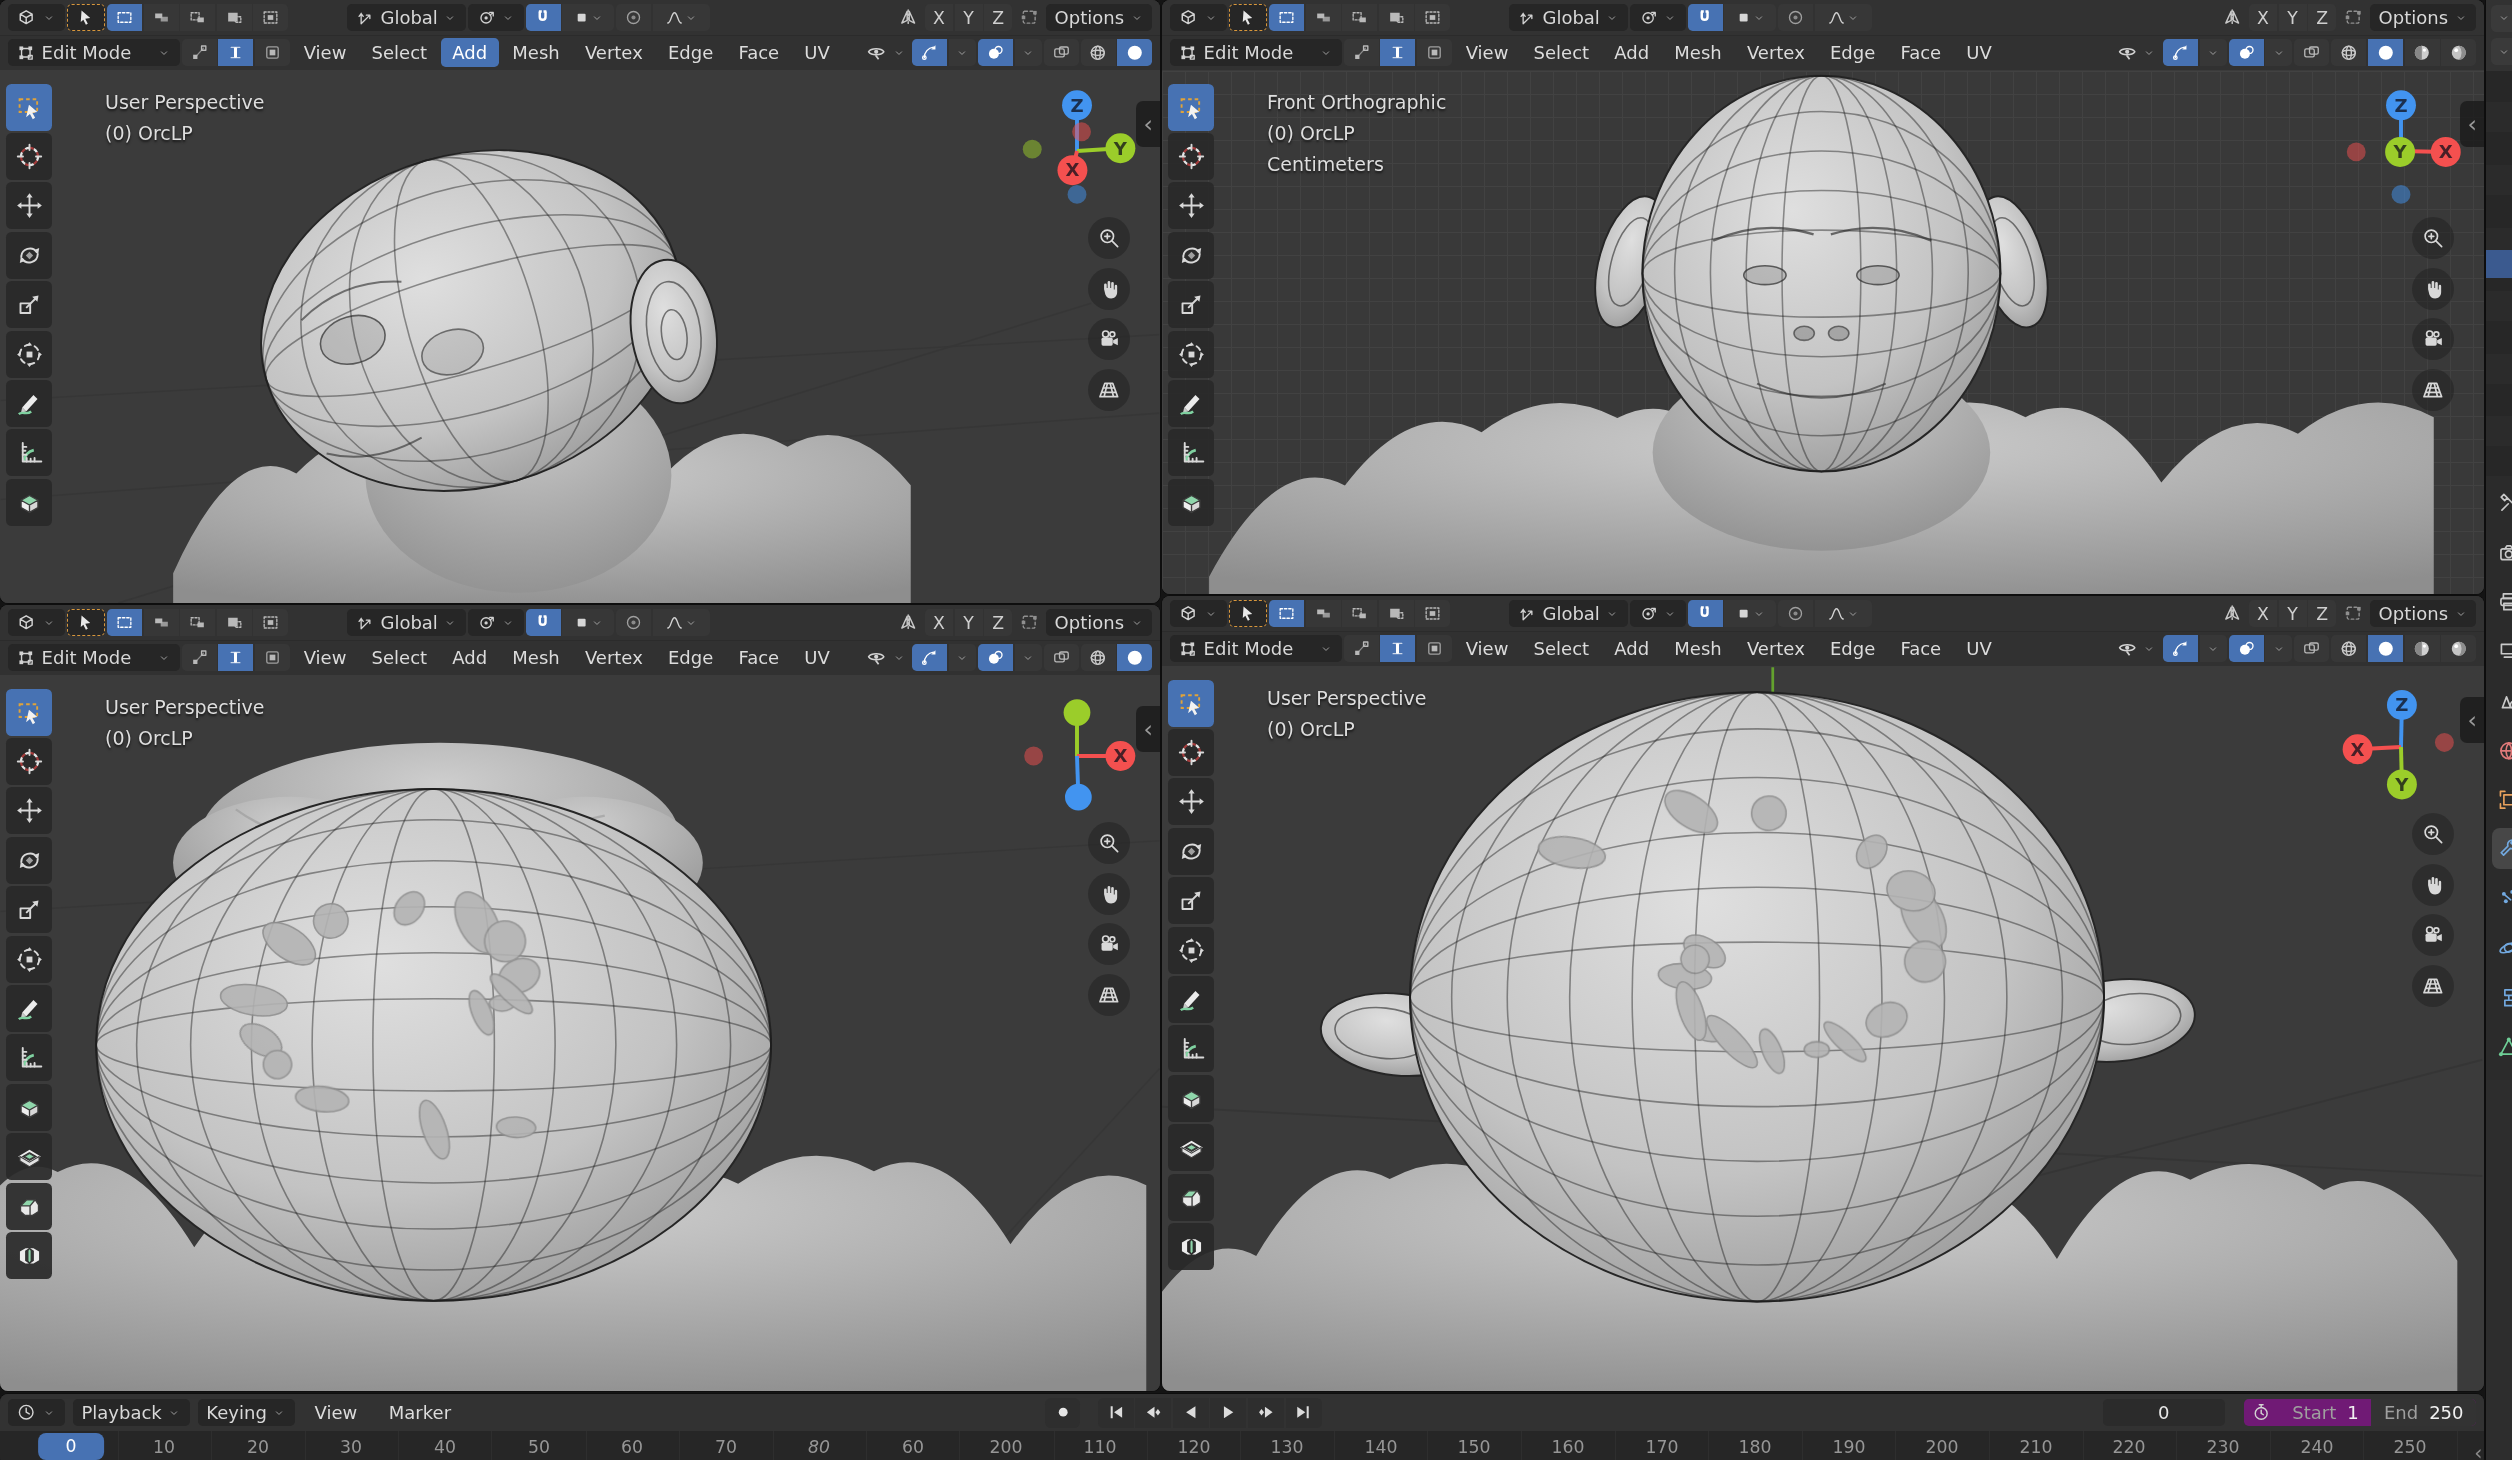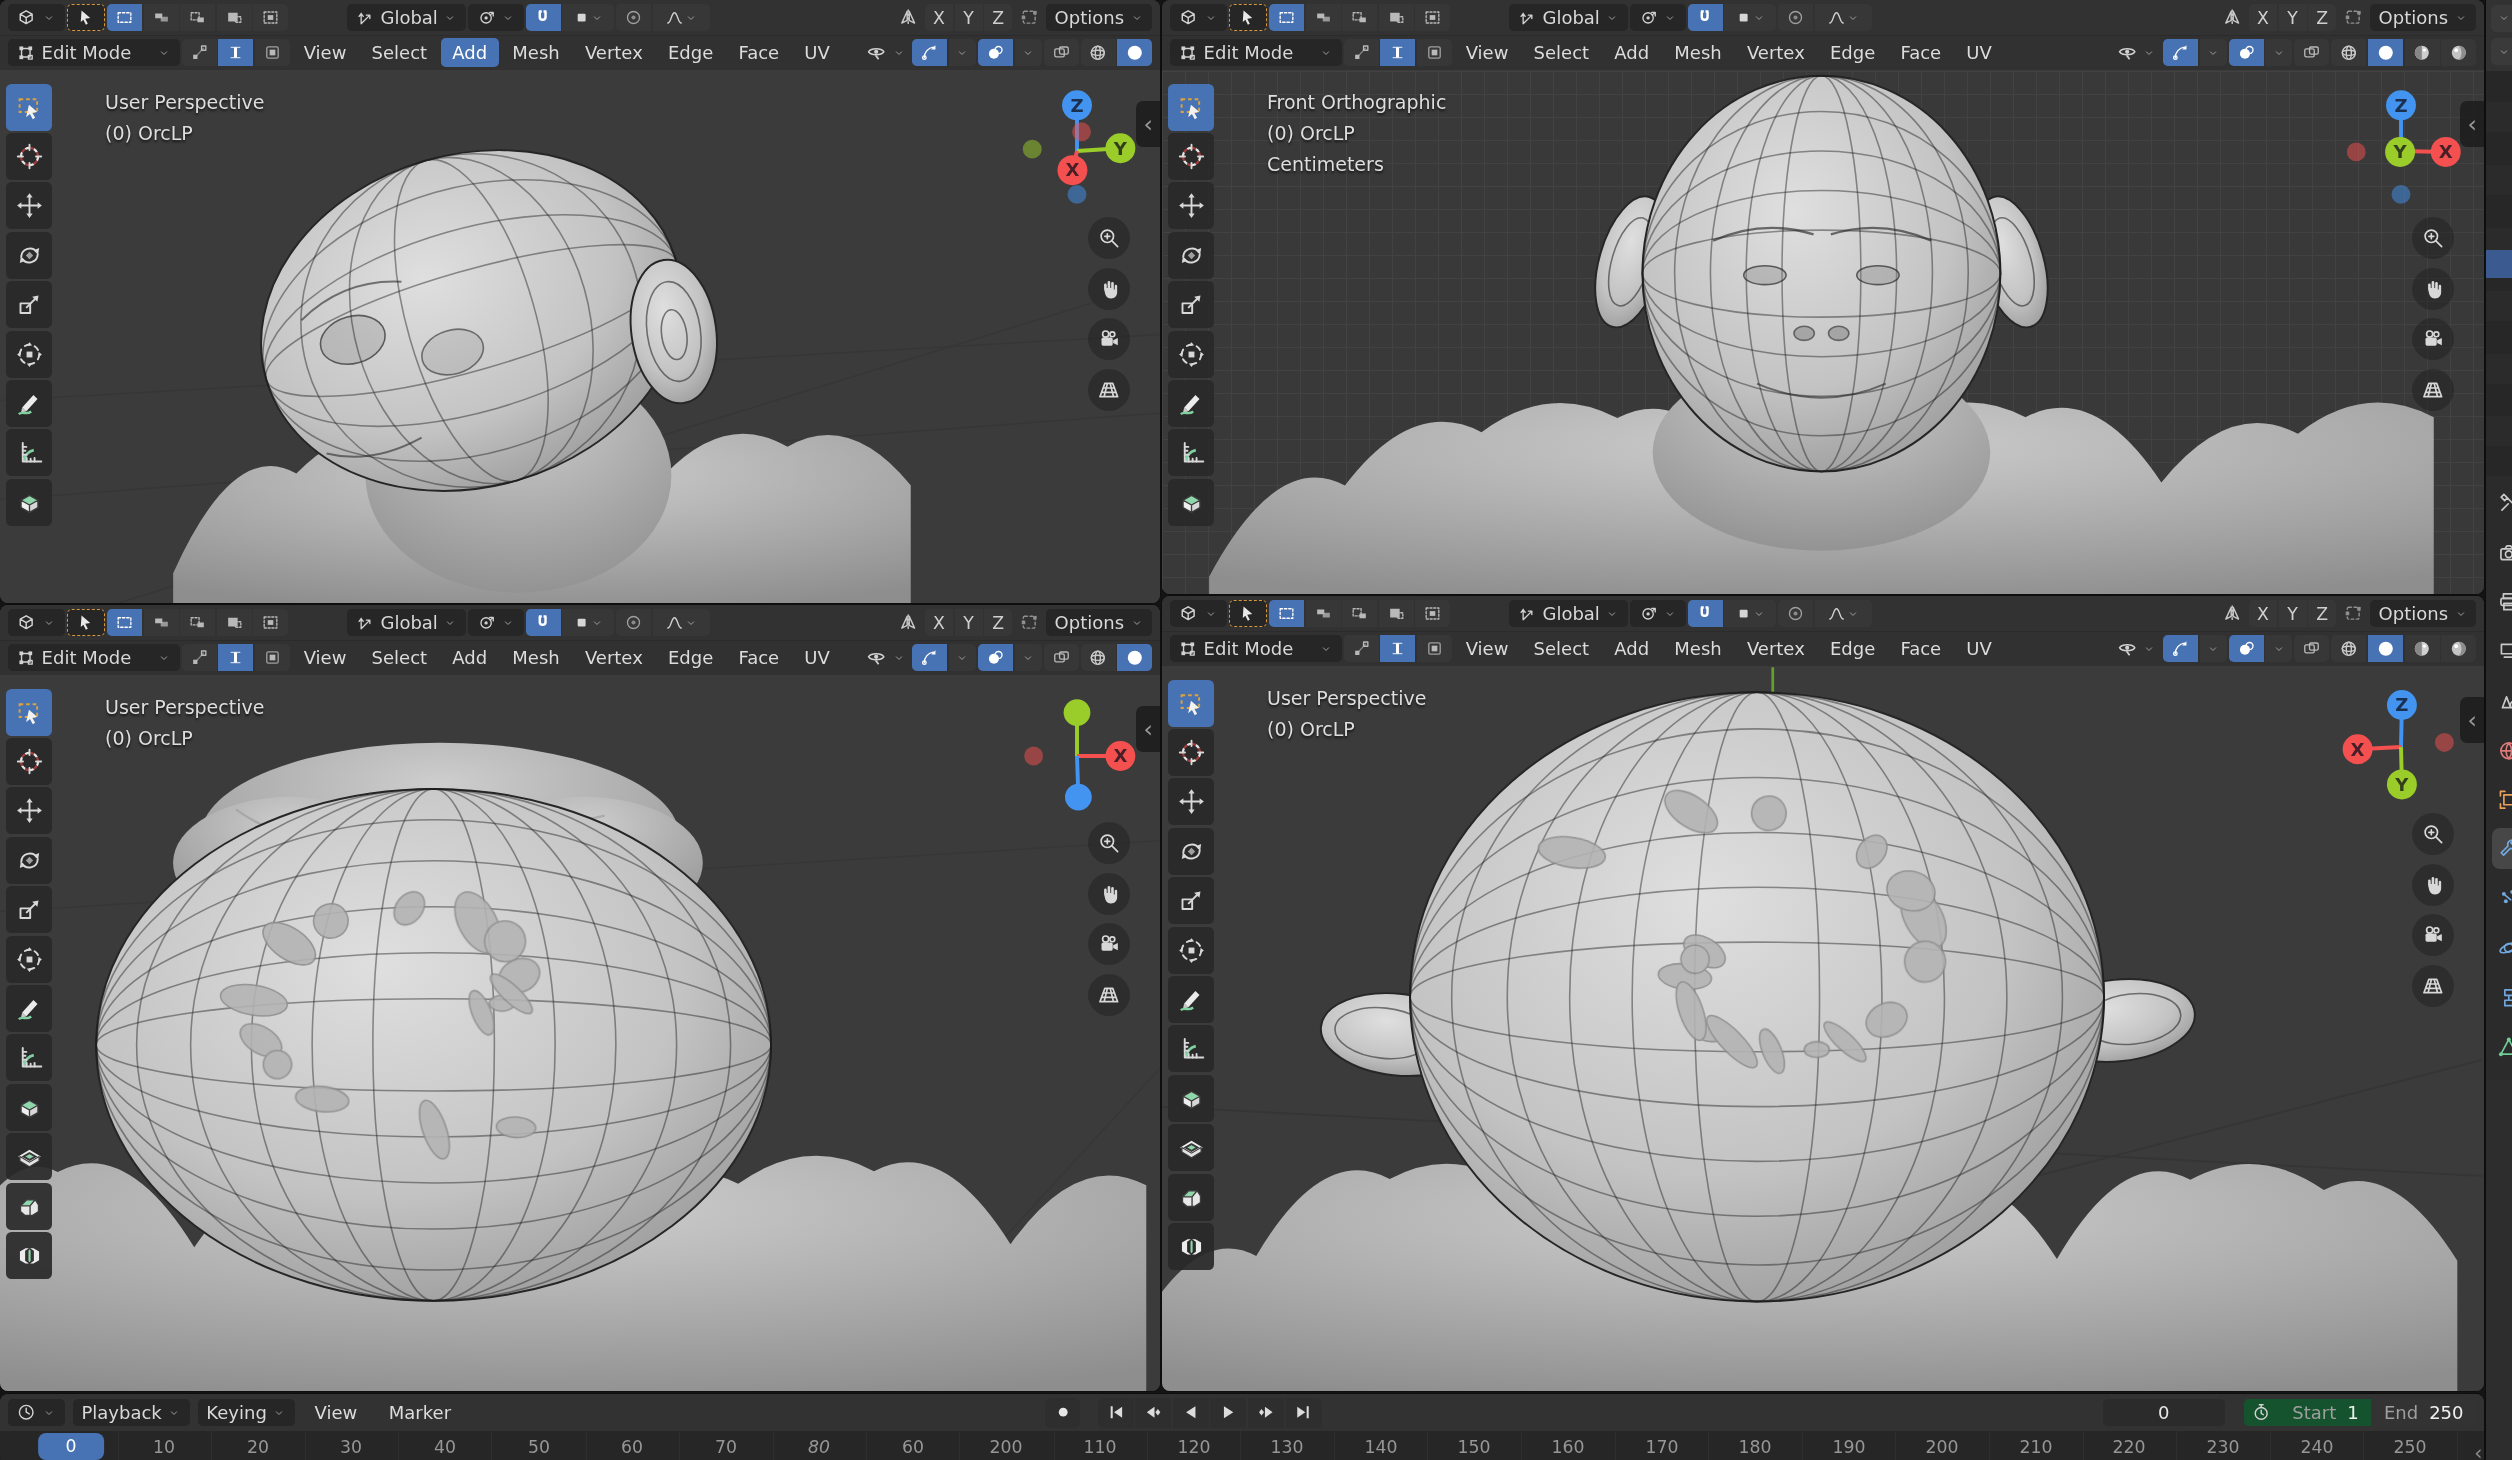--- a/index.html
+++ b/index.html
@@ -44,21 +44,21 @@
   
   .tlhead{height:37px;background:#323232;display:flex;align-items:center;padding:0 7.9px;gap:7.9px;}
   .ruler{position:absolute;left:0;right:0;top:37px;bottom:0;background:#262626;}
   .rnum{position:absolute;top:5.5px;transform:translateX(-50%);font-size:17.3px;color:#969696;}
   .rtick{position:absolute;top:0;bottom:0;width:0.8px;background:#2e2e2e;}
   .pill{position:absolute;top:1.6px;height:27.5px;min-width:50px;padding:0 7.9px;background:#4772b3;border-radius:7.9px;
         color:#fff;font-size:17.3px;display:flex;align-items:center;justify-content:center;transform:translateX(-50%);z-index:3;}
   .phline{position:absolute;top:27px;bottom:0;width:2.4px;background:#4772b3;transform:translateX(-50%);z-index:2;}
   .field{height:27.5px;background:#2b2b2b;border-radius:4.7px;display:flex;align-items:center;justify-content:center;
         font-size:18px;color:#e8e8e8;padding:0 11px;}
-  .tgrp{display:flex;background:#14532d;border-radius:4.7px;overflow:hidden;align-items:center;}
+  .tgrp{display:flex;background:#701a75;border-radius:4.7px;overflow:hidden;align-items:center;}
   .tgrp .cell{display:flex;align-items:center;gap:11px;padding:0 12.6px;height:27.5px;font-size:18px;}
   .tgrp .lab{color:#9f9f9f;} .tgrp .val{color:#f0f0f0;}
   .trbtn{width:36px;height:30px;background:#2e2e2e;display:flex;align-items:center;justify-content:center;}
   .trgrp{display:flex;gap:1.6px;border-radius:5.5px;overflow:hidden;}
   .rnd{width:35px;height:30px;border-radius:6.3px;background:#2e2e2e;display:flex;align-items:center;justify-content:center;}
   
   #strip{position:absolute;overflow:hidden;background:#232323;box-shadow:0 0 0 0.8px #0d0d0d;}
   .strow{position:absolute;left:0;right:0;height:30px;}
   .sbtn{position:absolute;left:4.7px;width:36px;height:27px;background:#3a3a3a;border-radius:5.5px;display:flex;align-items:center;padding-left:6.3px;}
   .ptab{position:absolute;left:6.3px;width:44px;height:41px;display:flex;align-items:center;justify-content:flex-start;padding-left:4.7px;border-radius:7.9px 0 0 7.9px;}

